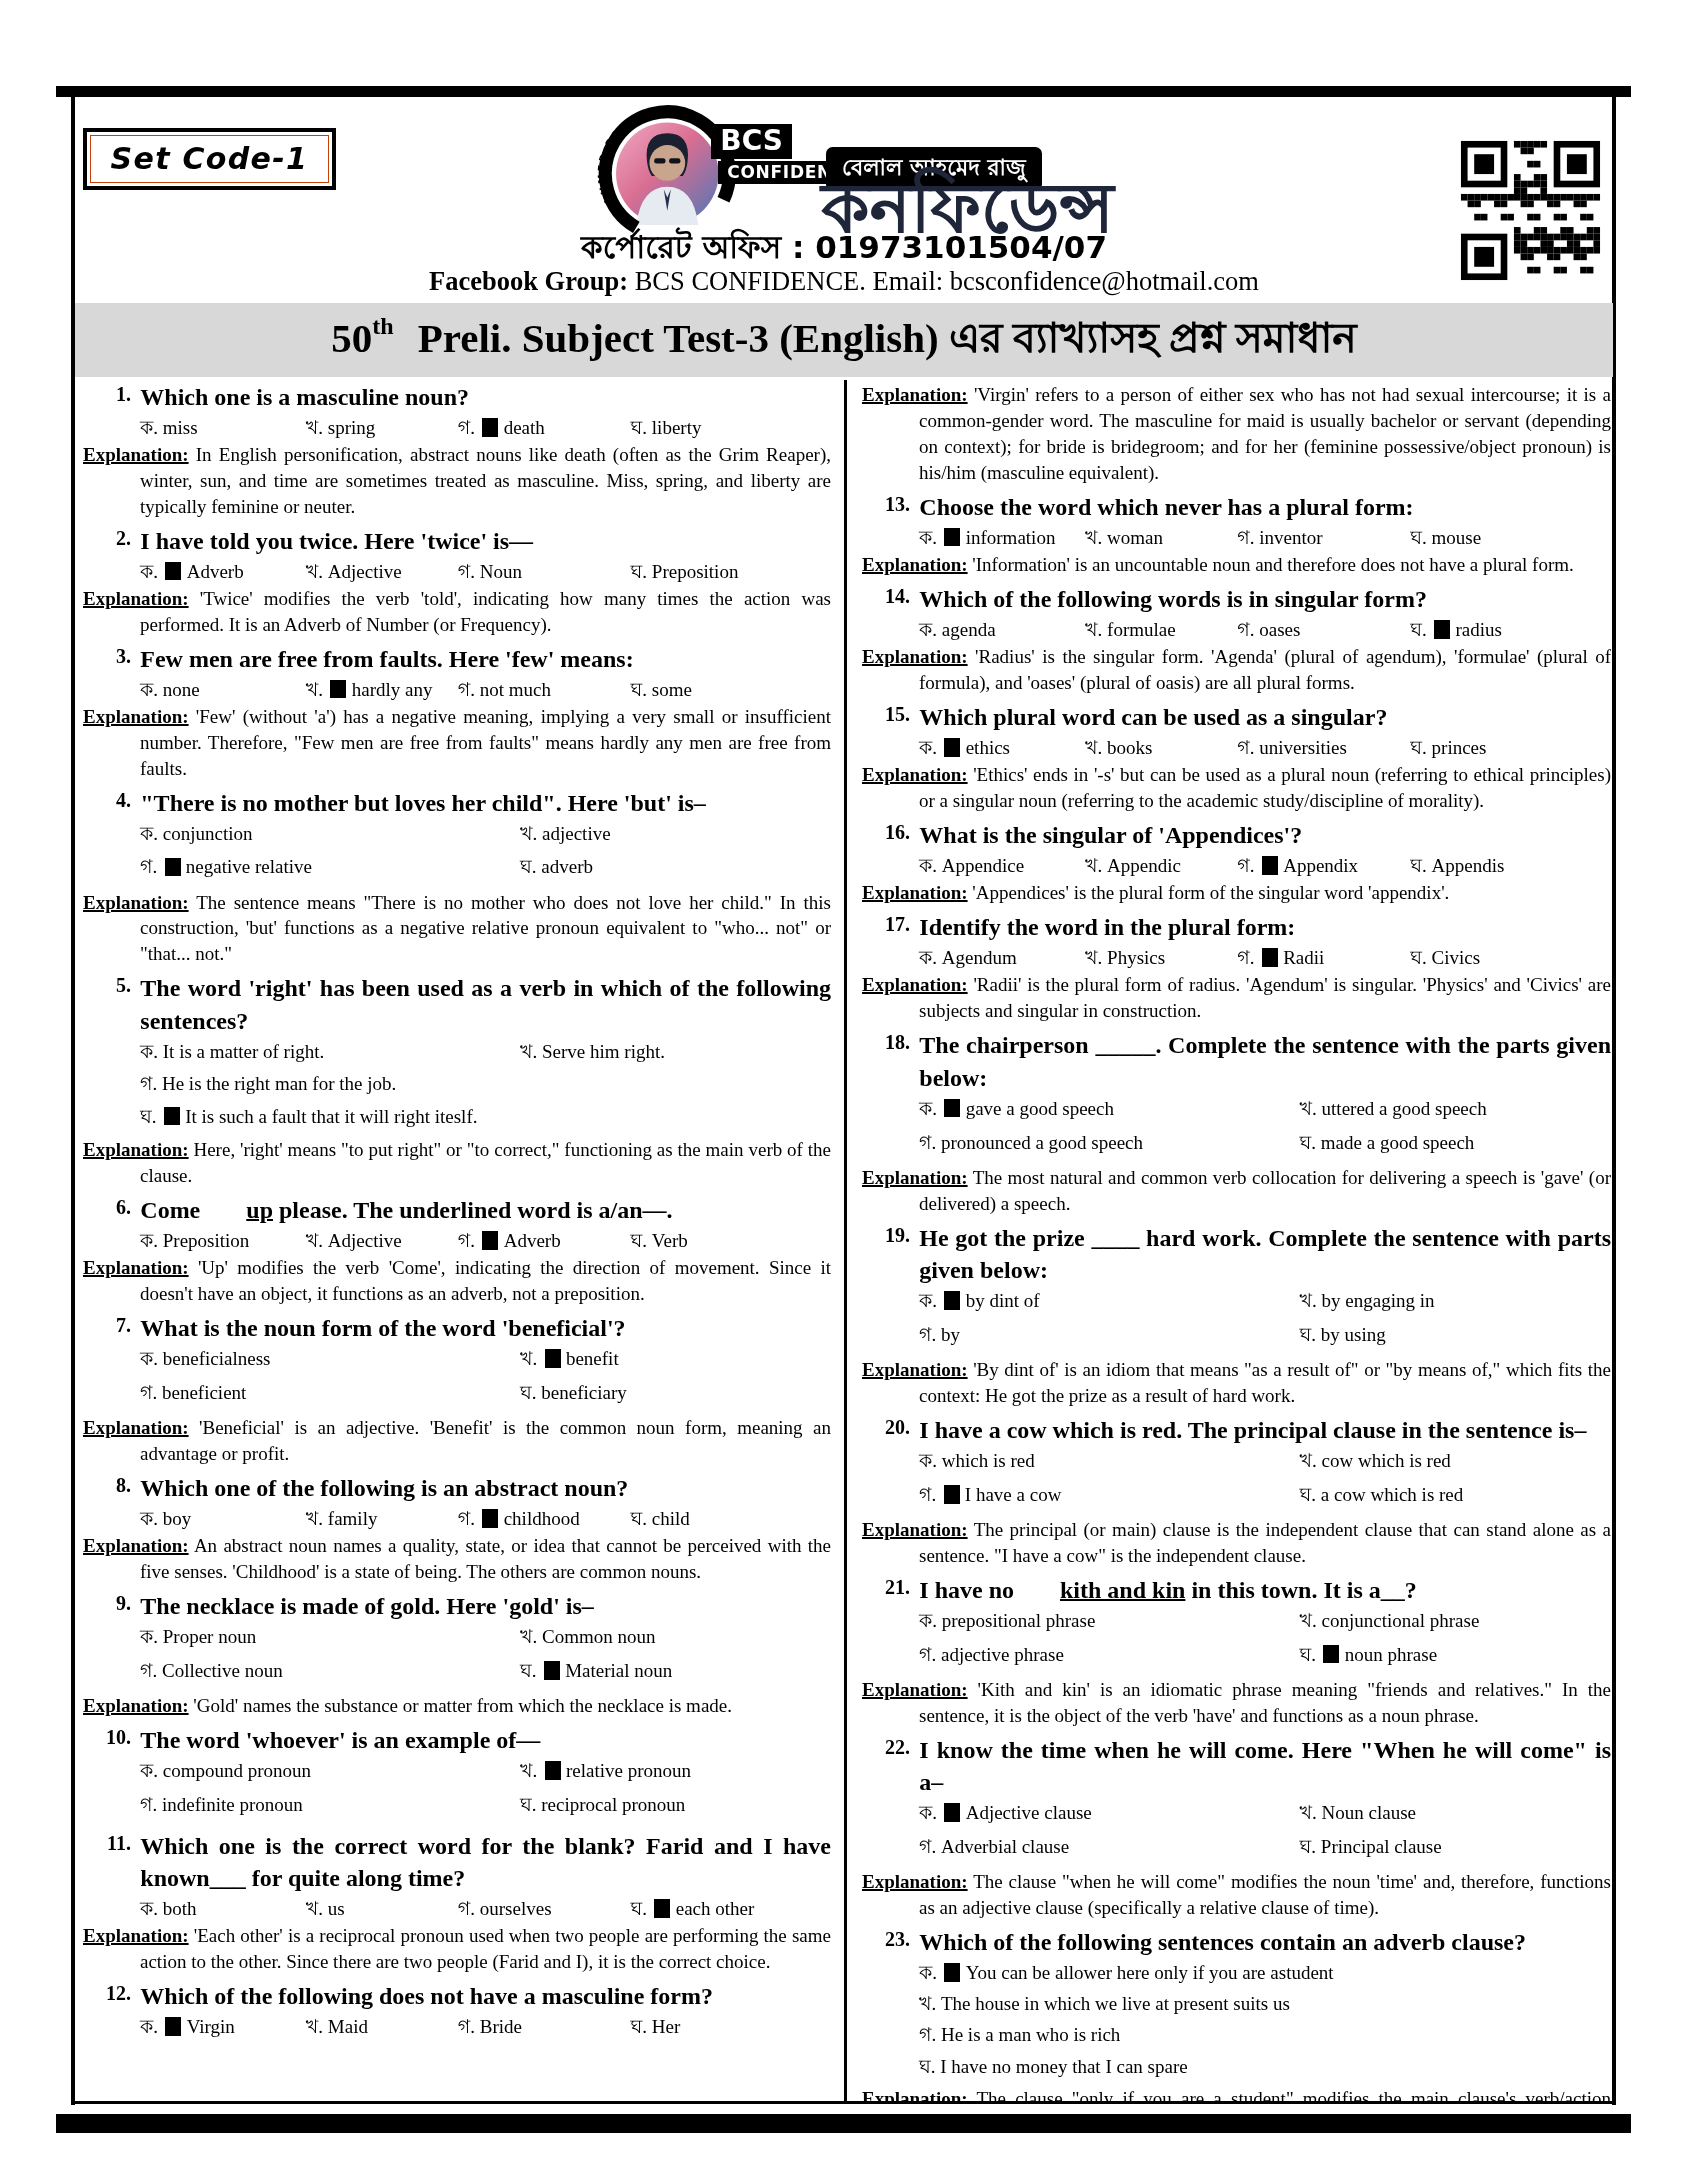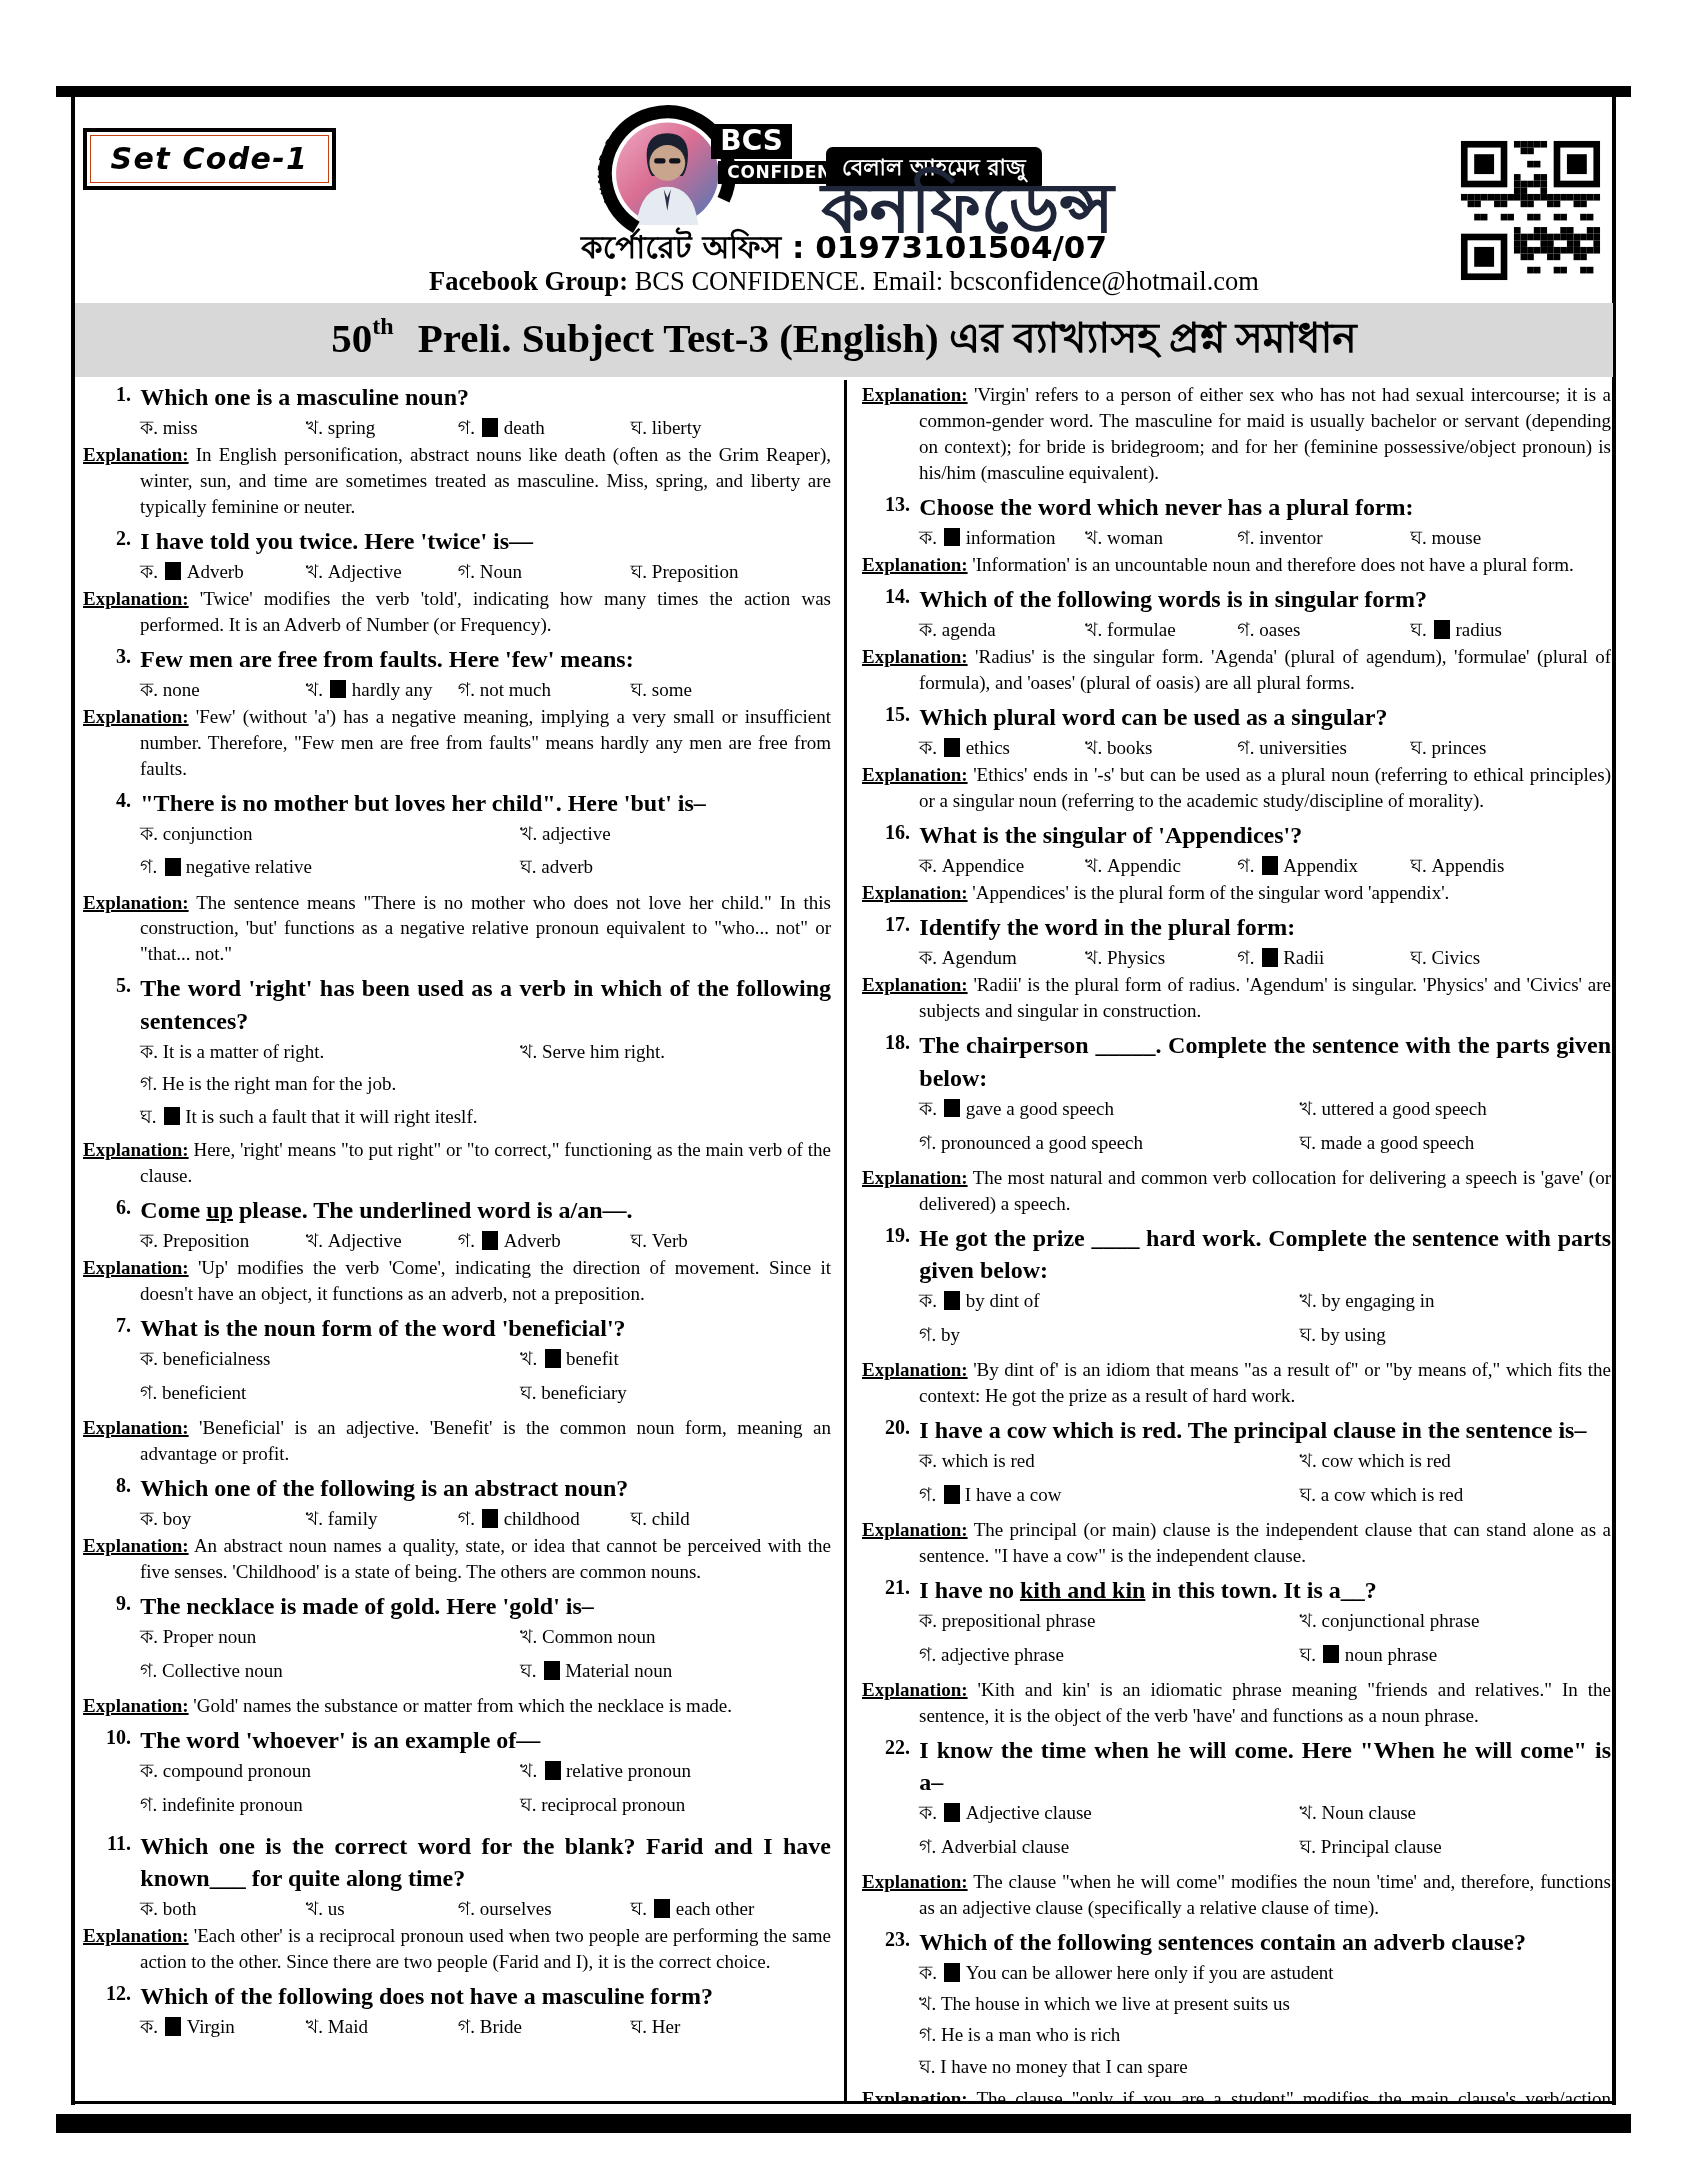--- a/index.html
+++ b/index.html
@@ -42,21 +42,21 @@
   
   .col{position:absolute;top:284px;height:1720px;overflow:hidden;
        font-size:19px;line-height:1.36;}
   .col-left{left:8px;width:748px;}
   .col-right{left:787px;width:749px;}
   .divider{position:absolute;left:769px;top:283px;width:2.6px;height:1721px;background:#000;}
   .qblock{margin-bottom:4px;}
   .qrow{display:flex;margin-bottom:1.3px;}
   .qnum{flex:0 0 48px;text-align:right;padding-right:9.3px;font-weight:bold;font-size:20px;}
   .qtext{flex:1;font-weight:bold;font-size:24px;text-align:justify;}
-  .qtext u{text-decoration:underline;text-decoration-thickness:2px;}
+  .qtext u{text-decoration:underline;text-decoration-thickness:2px;margin-left:40px;}
   .opts{display:flex;flex-wrap:wrap;margin:1.3px 0 1.3px 57px;}
   .opt{box-sizing:border-box;padding-right:4px;}
   .row4 .opt:nth-child(1){width:24%;}
   .row4 .opt:nth-child(2){width:22%;}
   .row4 .opt:nth-child(3){width:25%;}
   .row4 .opt:nth-child(4){width:29%;}
   .grid2 .opt{width:55%;margin-bottom:8px;}
   .grid2 .opt:nth-child(2n){width:45%;}
   .mixed .opt.half:nth-child(1){width:55%;margin-bottom:6.6px;}
   .mixed .opt.half:nth-child(2){width:45%;margin-bottom:6.6px;}

